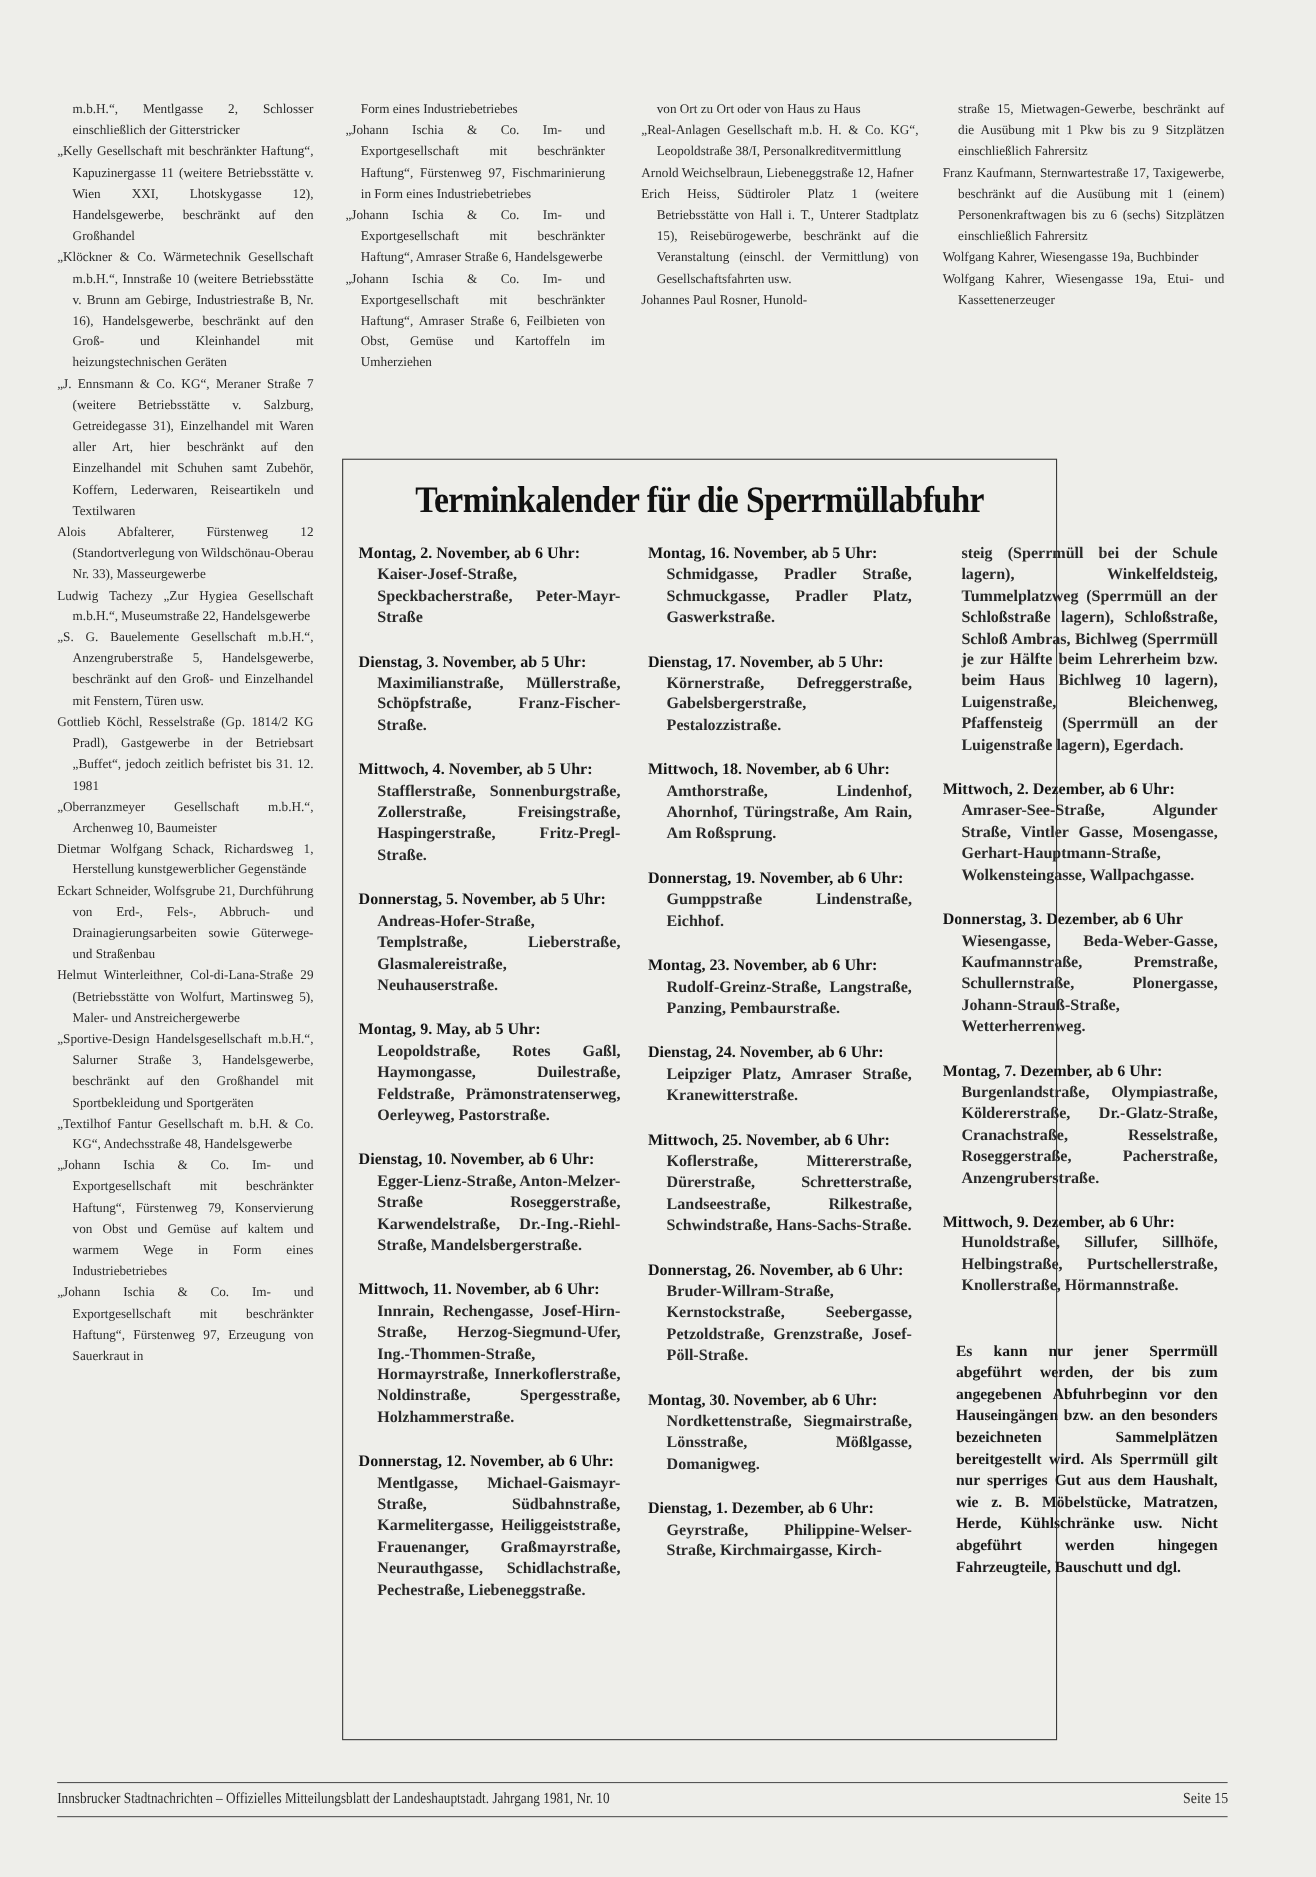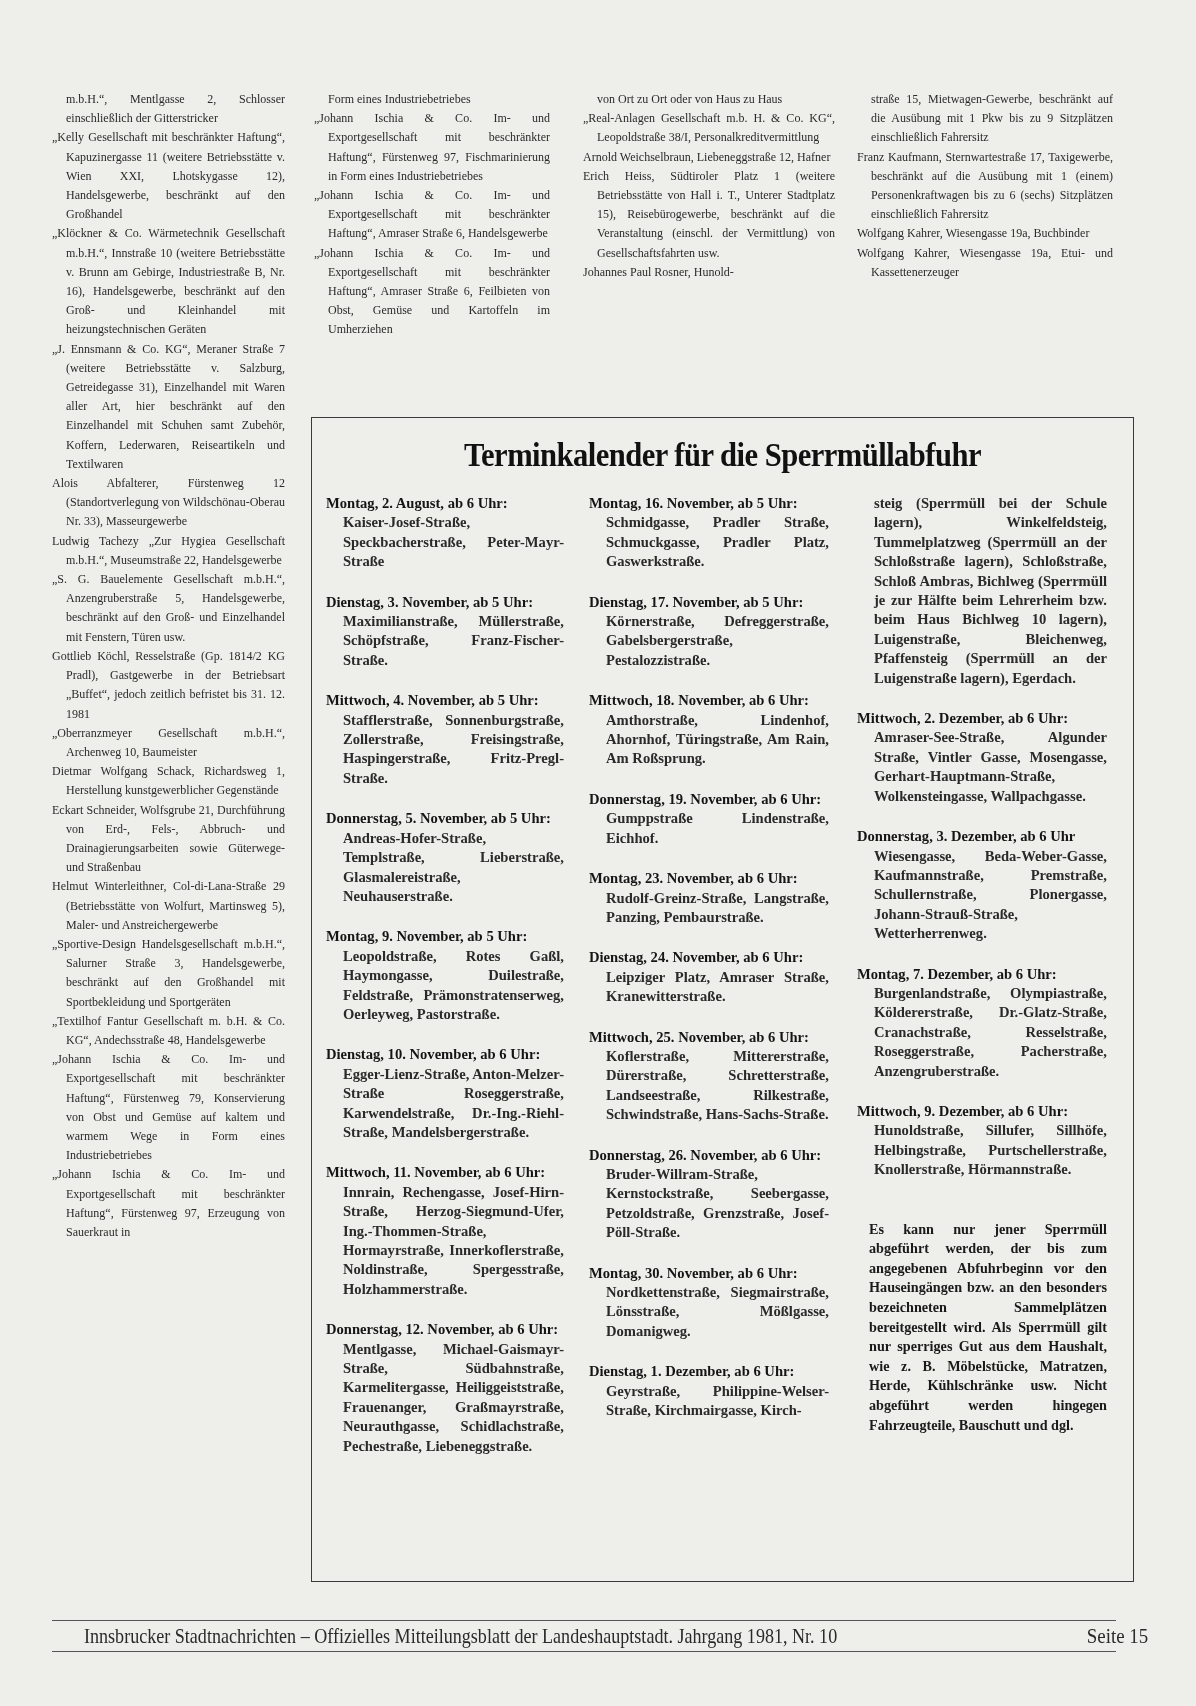--- a/index.html
+++ b/index.html
@@ -24,21 +24,21 @@
     }
     .entry.cont { text-indent: 0; }
     #col1 { left: 52px; top: 90px; width: 233px; }
     #col2 { left: 314px; top: 90px; width: 236px; }
     #col3 { left: 583px; top: 90px; width: 252px; }
     #col4 { left: 857px; top: 90px; width: 256px; }
 
     #calendar-box {
       position: absolute;
       left: 311px; top: 417px;
-      width: 823px; height: 1165px;
+      width: 650px; height: 1165px;
       border: 1.5px solid #3a3a3a;
       box-sizing: border-box;
     }
     #calendar-title {
       position: absolute;
       left: 0; right: 0; top: 18px;
       text-align: center;
       font-family: "Liberation Serif", serif;
       font-weight: bold;
       font-size: 34px;
@@ -79,25 +79,24 @@
     #footer-rule-top {
       position: absolute; left: 52px; top: 1620px; width: 1064px;
       border-top: 1.5px solid #555;
     }
     #footer-rule-bottom {
       position: absolute; left: 52px; top: 1651px; width: 1064px;
       border-top: 1.5px solid #555;
     }
     #footer {
       position: absolute; left: 52px; top: 1625px; width: 1064px;
-      font-size: 21px;
+      font-size: 14px;
       line-height: 22px;
       display: flex; justify-content: space-between;
       color: #2a2a2a;
-      margin-left: 32px;
     }
     #footer span { display: inline-block; transform-origin: left center; }
     #footer-left { transform: scaleX(0.86); white-space: nowrap; }
     #footer-right { transform-origin: right center !important; transform: scaleX(0.9); }
   </style>
 </head>
 <body>
 
 <div class="col" id="col1">
     <p class="entry cont">m.b.H.“, Mentlgasse 2, Schlosser einschließlich der Gitterstricker</p>
@@ -134,37 +133,37 @@
     <p class="entry cont">straße 15, Mietwagen-Gewerbe, beschränkt auf die Ausübung mit 1 Pkw bis zu 9 Sitzplätzen einschließlich Fahrersitz</p>
     <p class="entry">Franz Kaufmann, Sternwartestraße 17, Taxigewerbe, beschränkt auf die Ausübung mit 1 (einem) Personenkraftwagen bis zu 6 (sechs) Sitzplätzen einschließlich Fahrersitz</p>
     <p class="entry">Wolfgang Kahrer, Wiesengasse 19a, Buchbinder</p>
     <p class="entry">Wolfgang Kahrer, Wiesengasse 19a, Etui- und Kassettenerzeuger</p>
   </div>
 
 <div id="calendar-box">
   <div id="calendar-title">Terminkalender für die Sperrmüllabfuhr</div>
   <div class="cal-col" id="cal-col-1">
       <div class="cal-entry">
-        <div class="cal-head">Montag, 2. August, ab 6 Uhr:</div>
+        <div class="cal-head">Montag, 2. November, ab 6 Uhr:</div>
         <div class="cal-streets">Kaiser-Josef-Straße, Speckbacherstraße, Peter-Mayr-Straße</div>
       </div>
       <div class="cal-entry">
         <div class="cal-head">Dienstag, 3. November, ab 5 Uhr:</div>
         <div class="cal-streets">Maximilianstraße, Müllerstraße, Schöpfstraße, Franz-Fischer-Straße.</div>
       </div>
       <div class="cal-entry">
         <div class="cal-head">Mittwoch, 4. November, ab 5 Uhr:</div>
         <div class="cal-streets">Stafflerstraße, Sonnenburgstraße, Zollerstraße, Freisingstraße, Haspingerstraße, Fritz-Pregl-Straße.</div>
       </div>
       <div class="cal-entry">
         <div class="cal-head">Donnerstag, 5. November, ab 5 Uhr:</div>
         <div class="cal-streets">Andreas-Hofer-Straße, Templstraße, Lieberstraße, Glasmalereistraße, Neuhauserstraße.</div>
       </div>
       <div class="cal-entry">
-        <div class="cal-head">Montag, 9. November, ab 5 Uhr:</div>
+        <div class="cal-head">Montag, 9. May, ab 5 Uhr:</div>
         <div class="cal-streets">Leopoldstraße, Rotes Gaßl, Haymongasse, Duilestraße, Feldstraße, Prämonstratenserweg, Oerleyweg, Pastorstraße.</div>
       </div>
       <div class="cal-entry">
         <div class="cal-head">Dienstag, 10. November, ab 6 Uhr:</div>
         <div class="cal-streets">Egger-Lienz-Straße, Anton-Melzer-Straße Roseggerstraße, Karwendelstraße, Dr.-Ing.-Riehl-Straße, Mandelsbergerstraße.</div>
       </div>
       <div class="cal-entry">
         <div class="cal-head">Mittwoch, 11. November, ab 6 Uhr:</div>
         <div class="cal-streets">Innrain, Rechengasse, Josef-Hirn-Straße, Herzog-Siegmund-Ufer, Ing.-Thommen-Straße, Hormayrstraße, Innerkoflerstraße, Noldinstraße, Spergesstraße, Holzhammerstraße.</div>
       </div>

